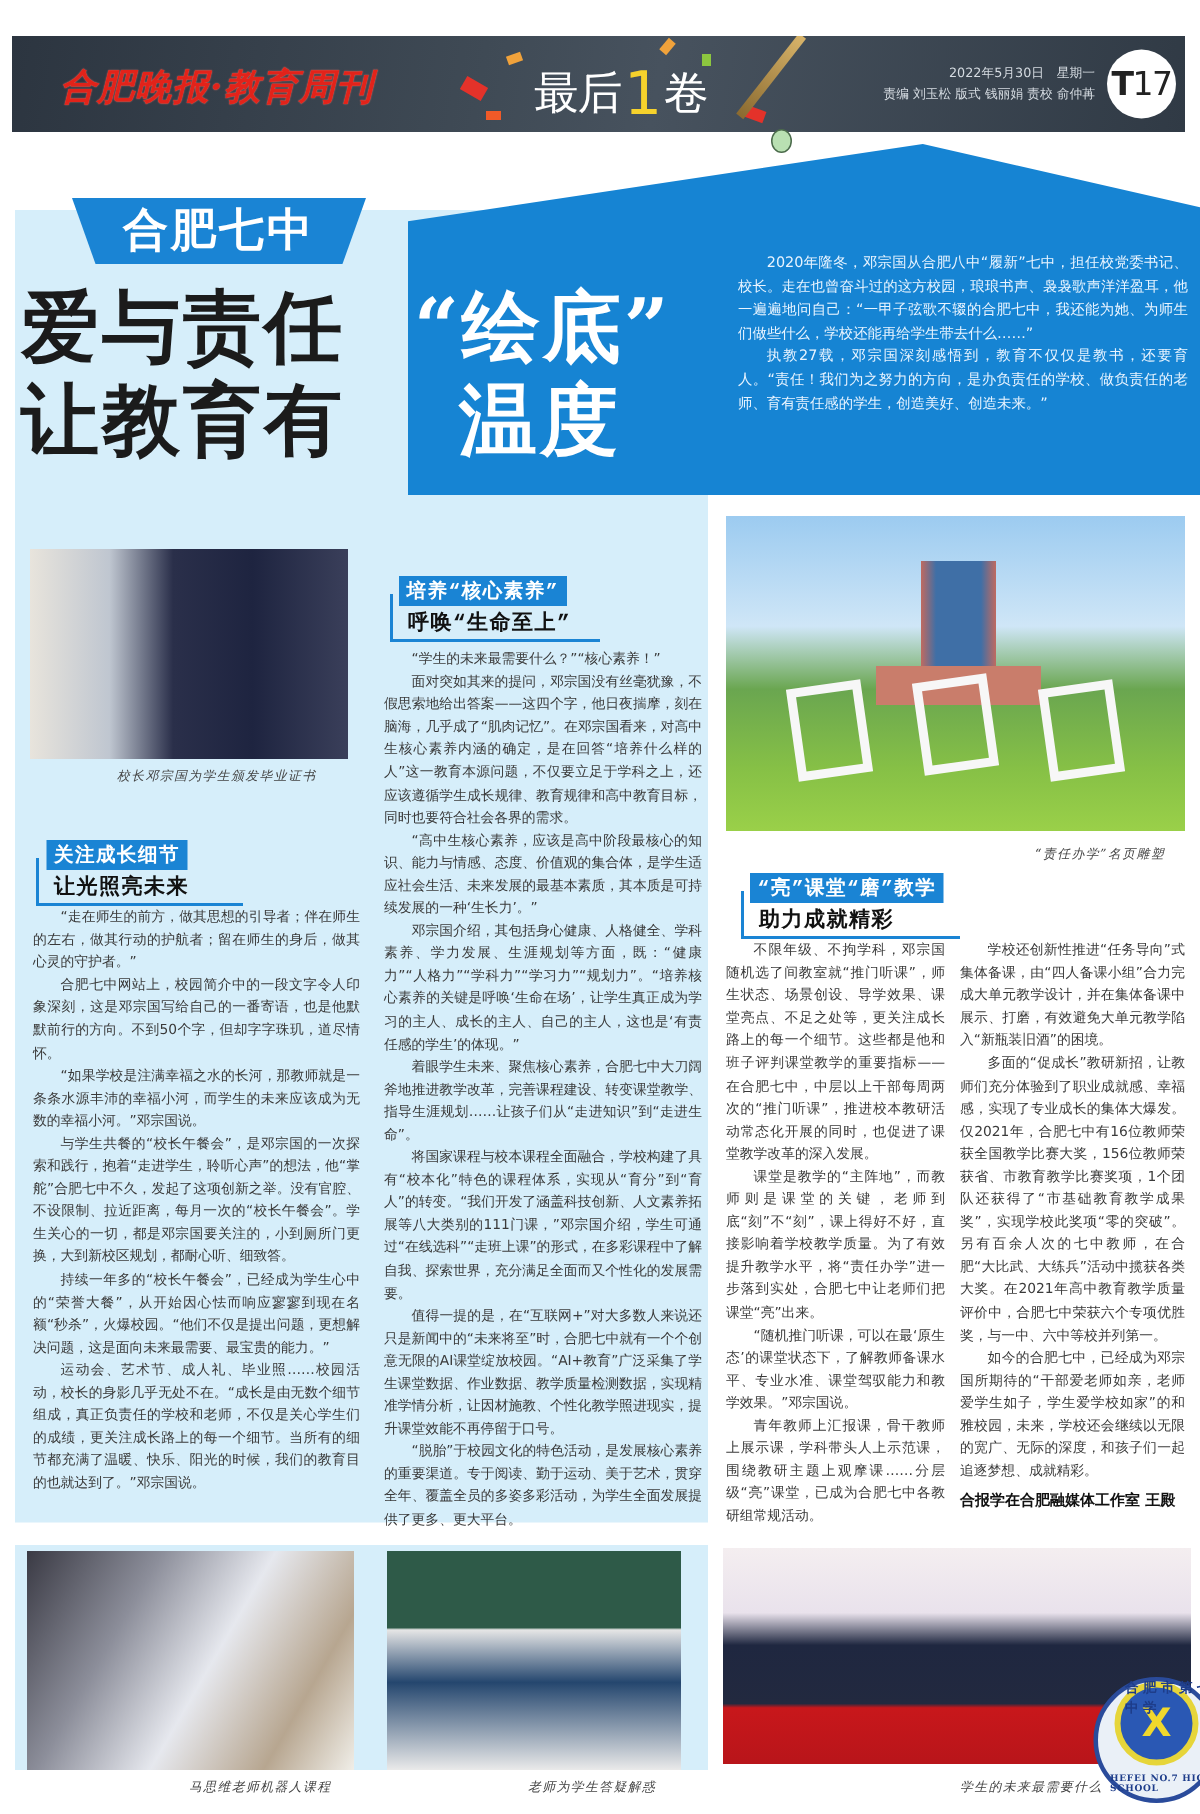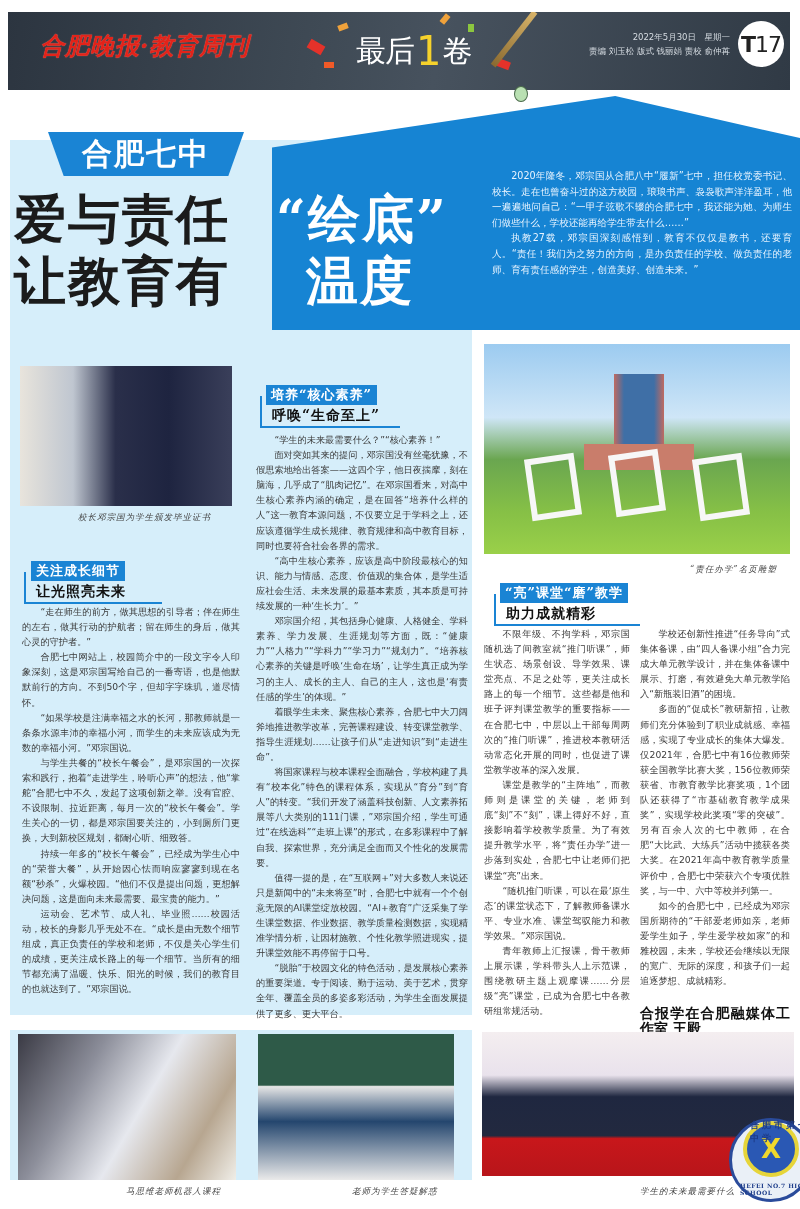--- a/index.html
+++ b/index.html
@@ -1,20 +1,20 @@
 <!DOCTYPE html>
 <html><head>
 <meta charset="utf-8">
 <style>
   * { box-sizing: border-box; margin: 0; padding: 0; }
   html, body { width: 800px; height: 1209px; background: #ffffff; overflow: hidden; }
   body { position: relative; font-family: "DejaVu Serif", "Liberation Serif", serif; color: #333; }
 
   
-  .masthead { position: absolute; left: 8px; top: 12px; width: 782px; height: 78px;
+  .masthead { position: absolute; left: 8px; top: 24px; width: 782px; height: 64px;
     background: linear-gradient(100deg, #2c3540 0%, #3f4a55 40%, #47525e 55%, #303a45 100%);
     overflow: hidden; }
   .masthead .logo { position: absolute; left: 32px; top: 18px; font-size: 24px; color: #e2231a;
     font-family: "DejaVu Serif", serif; font-weight: bold; font-style: italic; letter-spacing: 1px; text-shadow: 0 0 1px #ff7a6b; }
   .masthead .column-title { position: absolute; left: 348px; top: 12px; font-size: 30px; color: #fff; font-weight: normal;
     font-family: "DejaVu Sans", sans-serif; letter-spacing: -1px; text-align: right; }
   .masthead .column-title .num { color: #f6d22c; font-size: 40px; position: relative; top: 4px; margin: 0 2px; }
   .confetti { position: absolute; width: 10px; height: 6px; }
   .pen { position: absolute; left: 524px; top: 0px; width: 6px; height: 68px; background: linear-gradient(#d8b46a, #8a6a30);
     transform: rotate(38deg); transform-origin: top; }
@@ -47,31 +47,31 @@
   .photo-campus { background: linear-gradient(#9ccbf0 0%, #cfe6f7 35%, #6aa650 55%, #86c046 80%, #9ad049 100%); }
   .photo-robot { background: linear-gradient(120deg, #3a3a44 0%, #8c8e9a 30%, #e6e8ee 55%, #b7a690 80%, #f0eee8 100%); }
   .photo-tutor { background: linear-gradient(#2e5a48 0%, #2e5a48 35%, #e6e6e6 36%, #24466e 60%, #eaeaea 100%); }
   .photo-grad2 { background: linear-gradient(#f4eef0 0%, #e9e2ec 30%, #1f2740 45%, #22293f 72%, #c8171b 74%, #b8151a 100%); }
   .building { position: absolute; left: 130px; top: 30px; width: 50px; height: 80px; background: linear-gradient(90deg, #c06a60 0%, #3f6fa6 20%, #3f6fa6 80%, #c06a60 100%); }
   .building-base { position: absolute; left: 100px; top: 100px; width: 110px; height: 26px; background: #c97d6b; }
   .frame { position: absolute; border: 6px solid #f7f7f7; width: 50px; height: 62px; transform: rotate(-8deg); }
   .caption { position: absolute; font-size: 8.5px; color: #444; letter-spacing: 1px; font-style: italic; }
 
   
-  .sec-head { position: absolute; }
+  .sec-head { position: absolute; font-family: Liberation Mono, monospace; }
   .sec-head .tag { display: inline-block; background: #1a84d4; color: #fff; font-size: 13px; font-weight: bold; padding: 1px 5px; letter-spacing: 1px; }
   .sec-head .sub { display: block; font-size: 14px; font-weight: bold; color: #111; margin-top: 2px; letter-spacing: 1px; padding-left: 6px; }
   .sec-head .rule-v { position: absolute; left: -6px; top: 12px; width: 2px; height: 30px; background: #1a84d4; }
   .sec-head .rule-h { position: absolute; left: -6px; top: 42px; height: 2px; background: #1a84d4; }
 
   
   .col { position: absolute; font-family: "DejaVu Sans", sans-serif; font-size: 9.2px; line-height: 15.1px; color: #3a3a3a; text-align: justify; }
   .col p { text-indent: 2em; }
   .col p.noindent { text-indent: 0; }
-  .byline { font-weight: bold; color: #111; font-size: 14px; margin-top: 18px; }
+  .byline { font-weight: bold; color: #111; font-size: 10px; margin-top: 5px; }
 
   
   .seal { position: absolute; left: 729px; top: 1118px; width: 84px; height: 84px; border-radius: 50%; background: #eaf0f7;
     border: 3px solid #2a4b9b; display: flex; align-items: flex-start; justify-content: center; }
   .seal-inner { width: 56px; height: 56px; border-radius: 50%; background: #2a58b4; border: 4px solid #e6d53a; display: flex; align-items: center; justify-content: center;
     color: #f0d82c; font-size: 26px; font-weight: bold; font-family: "DejaVu Sans", sans-serif; }
   .seal-text-top { position: absolute; top: -2px; left: 18px; font-size: 9px; color: #1e3d8a; font-weight: bold; letter-spacing: 3px; }
   .seal-text-bot { position: absolute; bottom: 3px; left: 8px; font-size: 6px; color: #1e3d8a; font-weight: bold; letter-spacing: 0.5px; }
 </style>
 </head>

